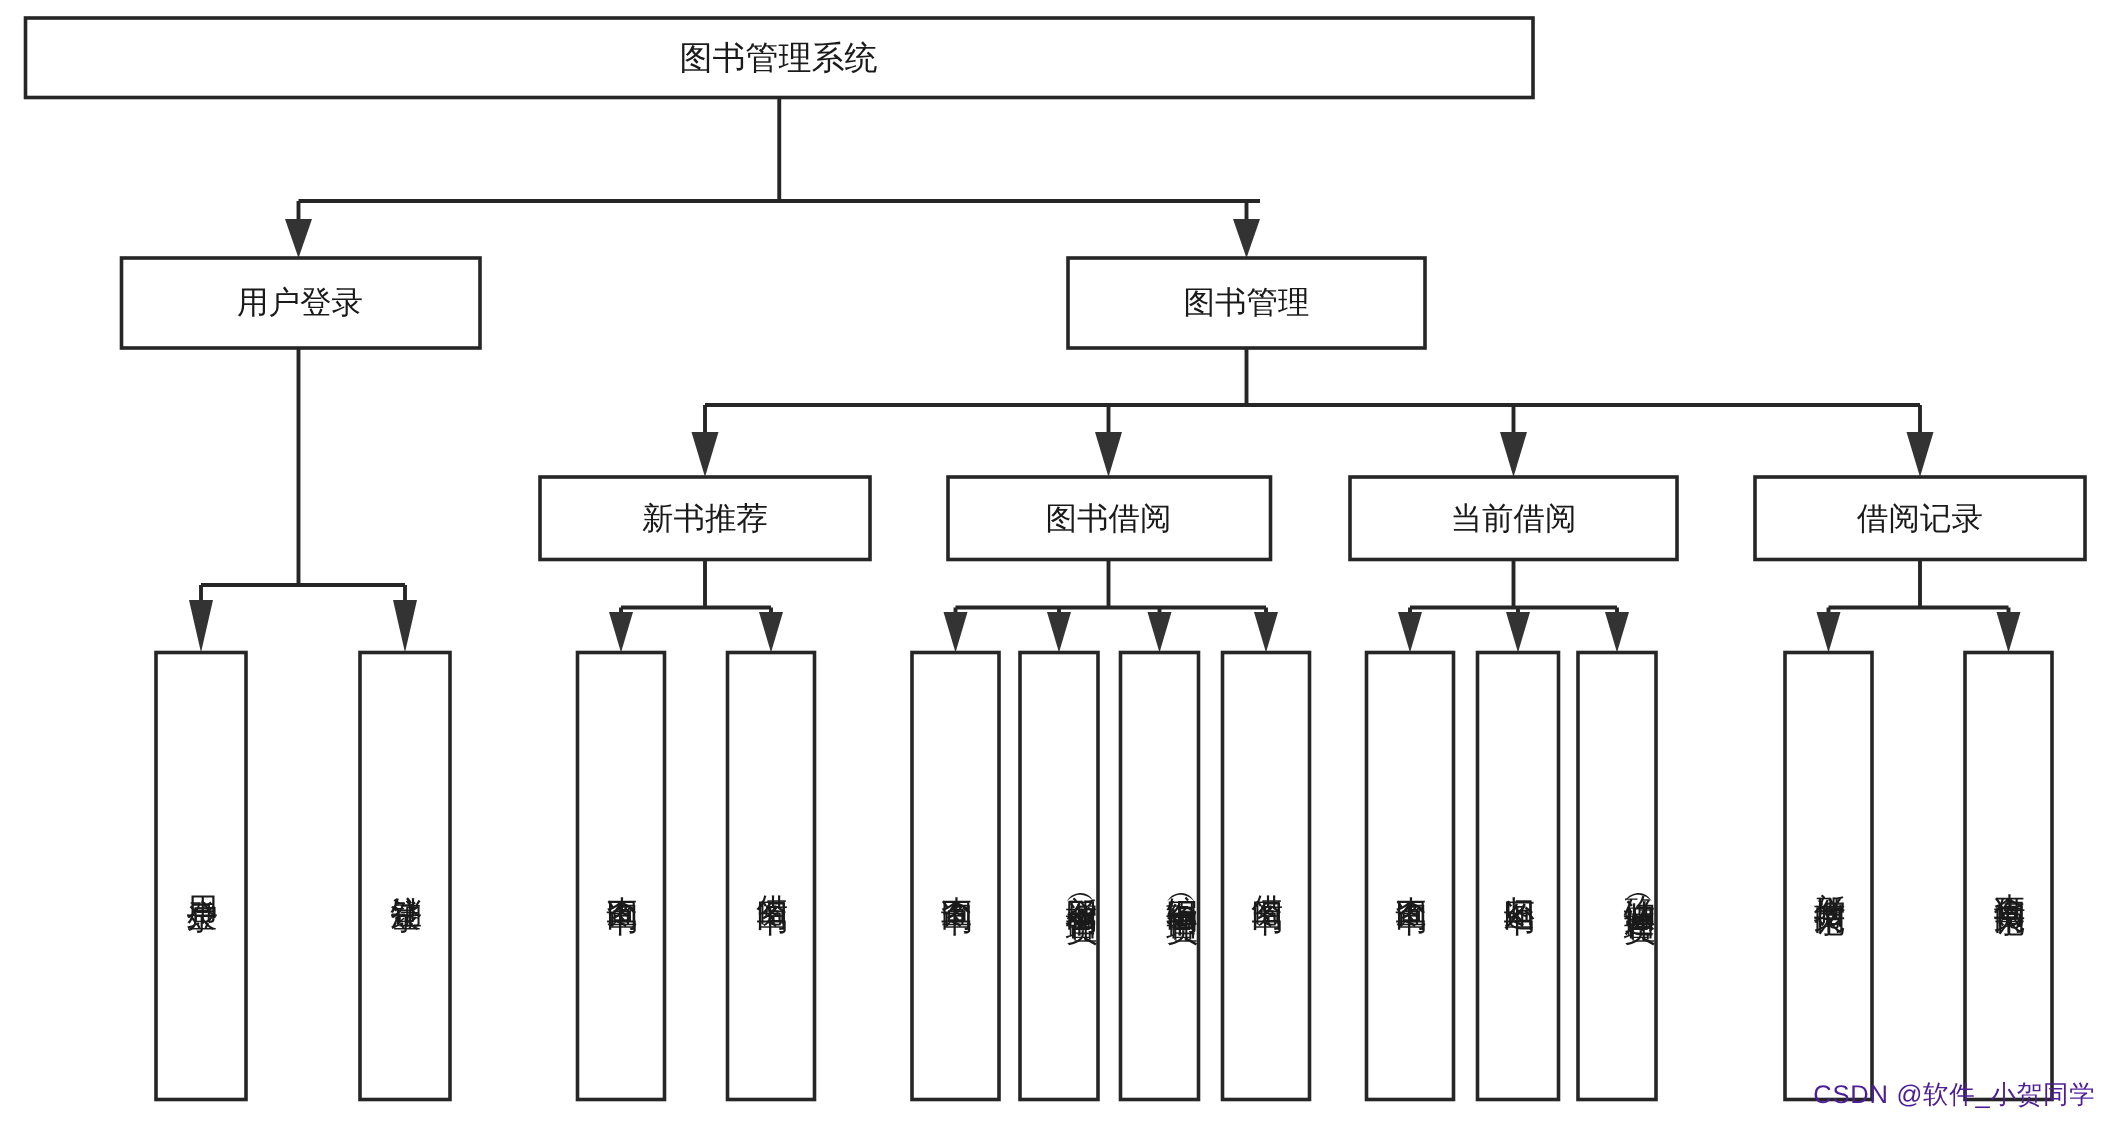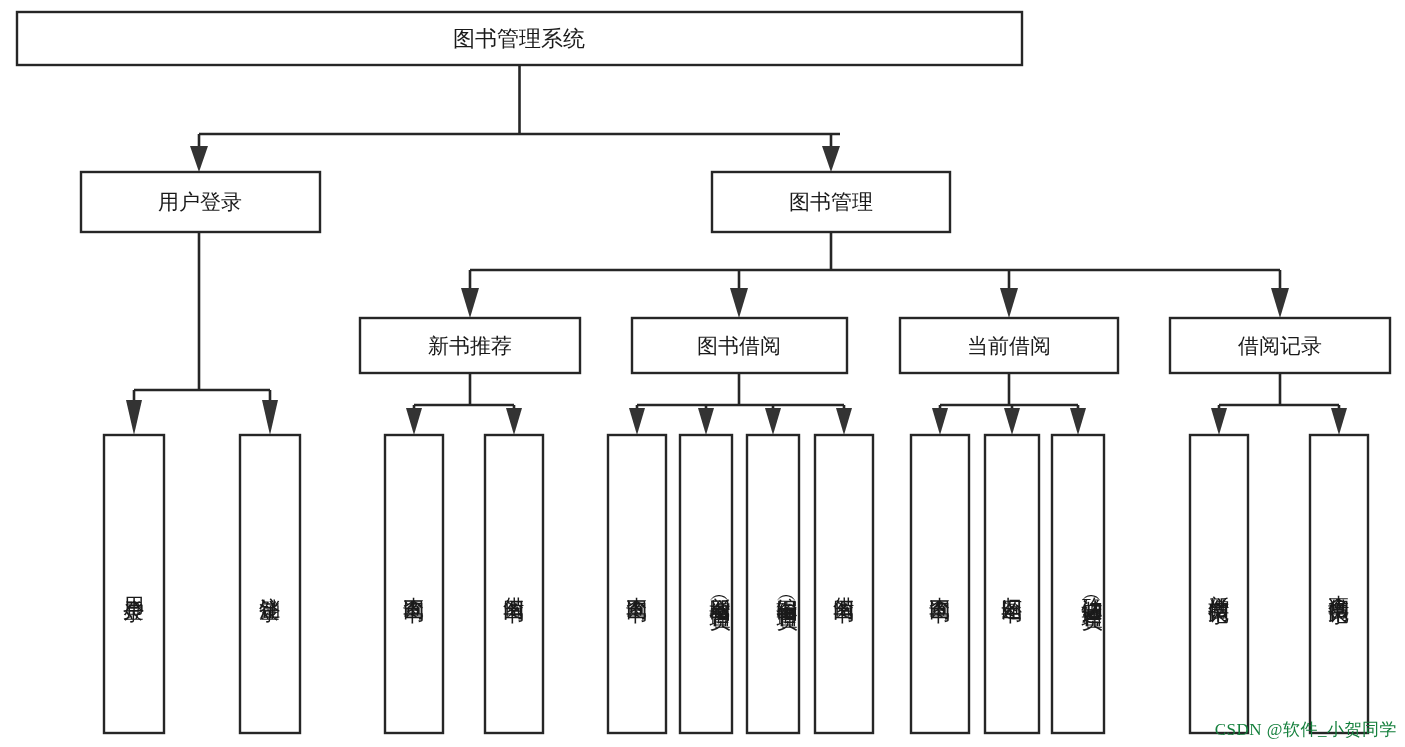--- a/index.html
+++ b/index.html
@@ -70,23 +70,23 @@
     align-items: center;
     justify-content: center;
     text-align: center;
     white-space: nowrap;
     pointer-events: none;
   }
   .watermark {
     position: absolute;
     right: 8px;
     bottom: 6px;
-    font-family: Liberation Serif, serif;
+    font-family: Liberation Sans, sans-serif;
     font-size: 17px;
-    color: #15803d;
+    color: #4c1d95;
     letter-spacing: 0.5px;
     white-space: nowrap;
   }
 </style>
 </head>
 <body>
 
 <div id="diagram-root">
 
   <svg class="diagram" viewBox="0 0 1405 747" xmlns="http://www.w3.org/2000/svg">

